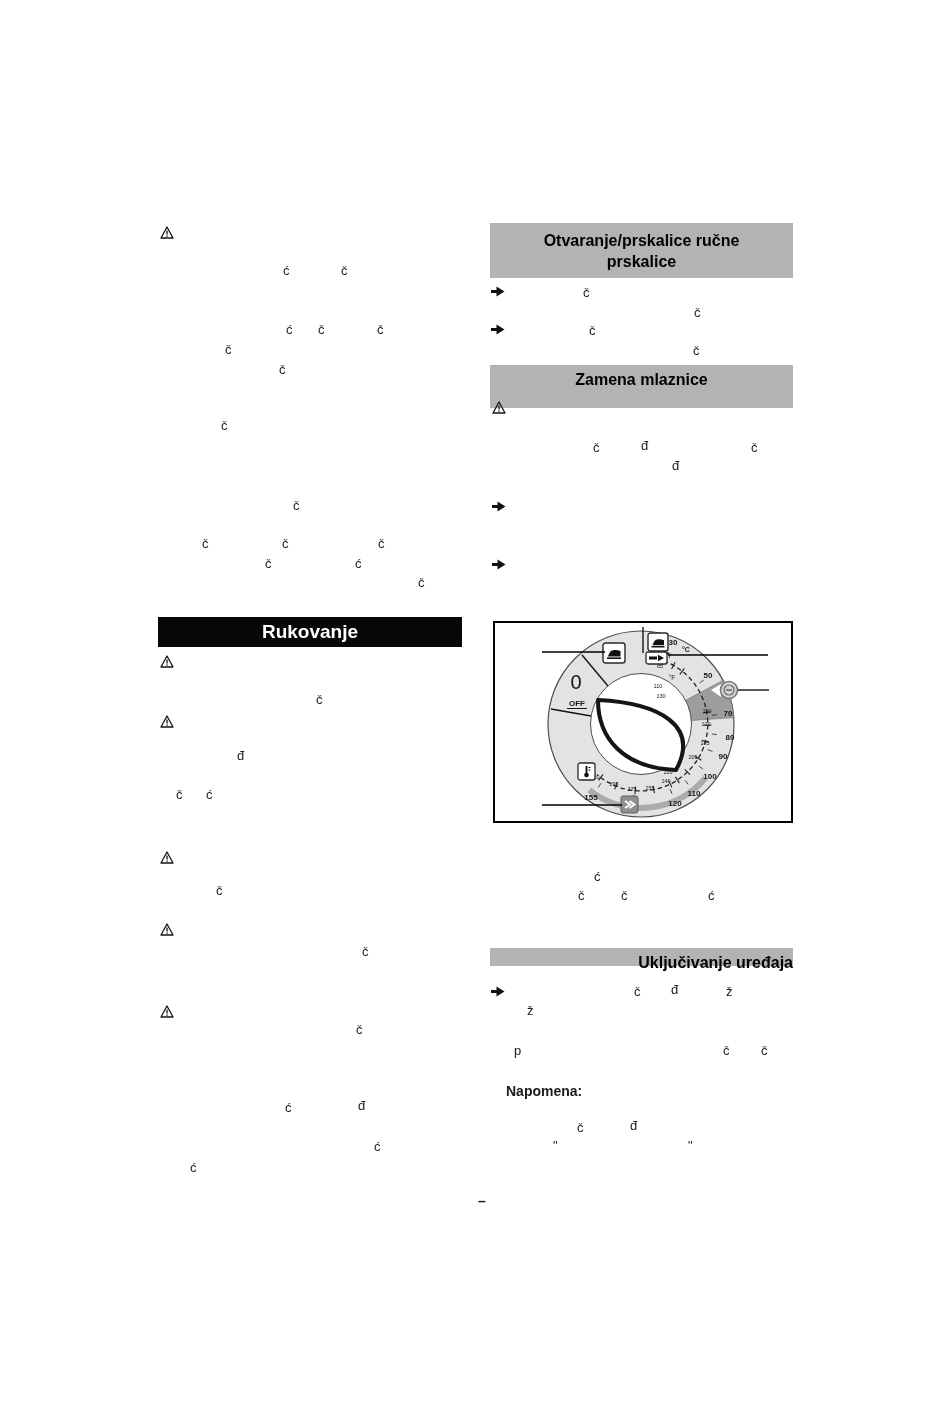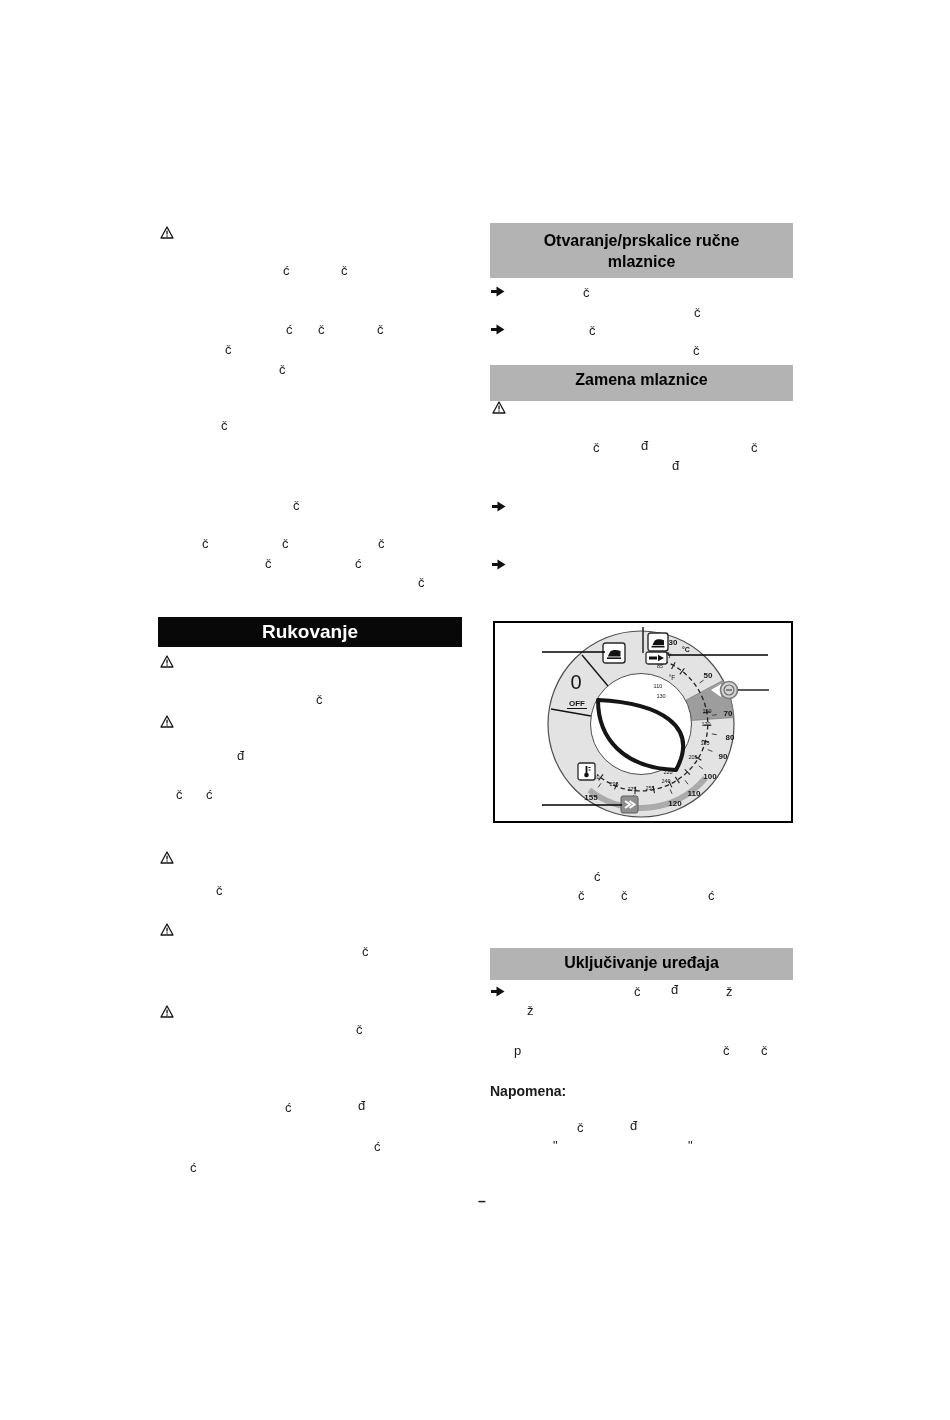--- a/index.html
+++ b/index.html
@@ -5,24 +5,24 @@
   html,body{margin:0;padding:0;background:#fff;}
   .page{position:relative;width:950px;height:1420px;background:#fff;overflow:hidden;
         font-family:"Liberation Sans",sans-serif;color:#1a1a1a;}
   .glyph{position:absolute;font:13px/13px "Liberation Sans",sans-serif;color:#1c1c1c;white-space:pre;}
   .marker{position:absolute;line-height:0;}
   .black-header{position:absolute;left:158px;top:617px;width:304px;height:30px;background:#080808;
         color:#fff;font:bold 19px/30px "Liberation Sans",sans-serif;text-align:center;}
   .gray-header{position:absolute;left:490px;width:303px;background:#b3b3b3;color:#000;
         font:bold 16px/21px "Liberation Sans",sans-serif;text-align:center;}
   .gh1{top:223px;height:55px;padding-top:7px;box-sizing:border-box;}
-  .gh2{top:365px;height:36px;line-height:29px;}
+  .gh2{top:365px;height:43px;line-height:29px;}
   .gh3{top:580px;height:28px;line-height:28px;}
-  .gh4{top:948px;height:32px;line-height:30px;}
-  .note-label{position:absolute;left:490px;top:1083px;font:bold 14px/16px "Liberation Sans",sans-serif;}
+  .gh4{top:948px;height:18px;line-height:30px;text-align:right;}
+  .note-label{position:absolute;left:506px;top:1083px;font:bold 14px/16px "Liberation Sans",sans-serif;}
   .footer-mark{position:absolute;left:478px;top:1194px;font:bold 14px/14px "Liberation Sans",sans-serif;}
   .diagram-box{position:absolute;left:493px;top:621px;width:296px;height:198px;border:2px solid #000;background:#fff;}
   svg text{font-family:"Liberation Sans",sans-serif;fill:#161616;}
 </style>
 </head>
 <body>
 
 <div class="page">
 
   <div class="black-header">Rukovanje</div>
@@ -96,21 +96,21 @@
       <span class="glyph" style="position: absolute; left: 362px; top: 945px;">č</span>
       <span class="glyph" style="position: absolute; left: 356px; top: 1023px;">č</span>
       <span class="glyph" style="position: absolute; left: 285px; top: 1101px;">ć</span>
       <span class="glyph" style="position: absolute; left: 358px; top: 1099px;">đ</span>
       <span class="glyph" style="position: absolute; left: 374px; top: 1140px;">ć</span>
       <span class="glyph" style="position: absolute; left: 190px; top: 1161px;">ć</span>
     </div>
 
   <div class="gray-header gh1">
     <div>Otvaranje/prskalice ručne</div>
-    <div>mlaznice</div>
+    <div>prskalice</div>
   </div>
   <div class="gray-header gh2">Zamena mlaznice</div>
   <div class="gray-header gh4">Uključivanje uređaja</div>
   <div class="note-label">Napomena:</div>
   <div class="footer-mark">–</div>
 
   <div>
 
   <span class="marker" style="position: absolute; left: 492px; top: 401px;">
         <svg width="14" height="13" viewBox="0 0 14 13">

